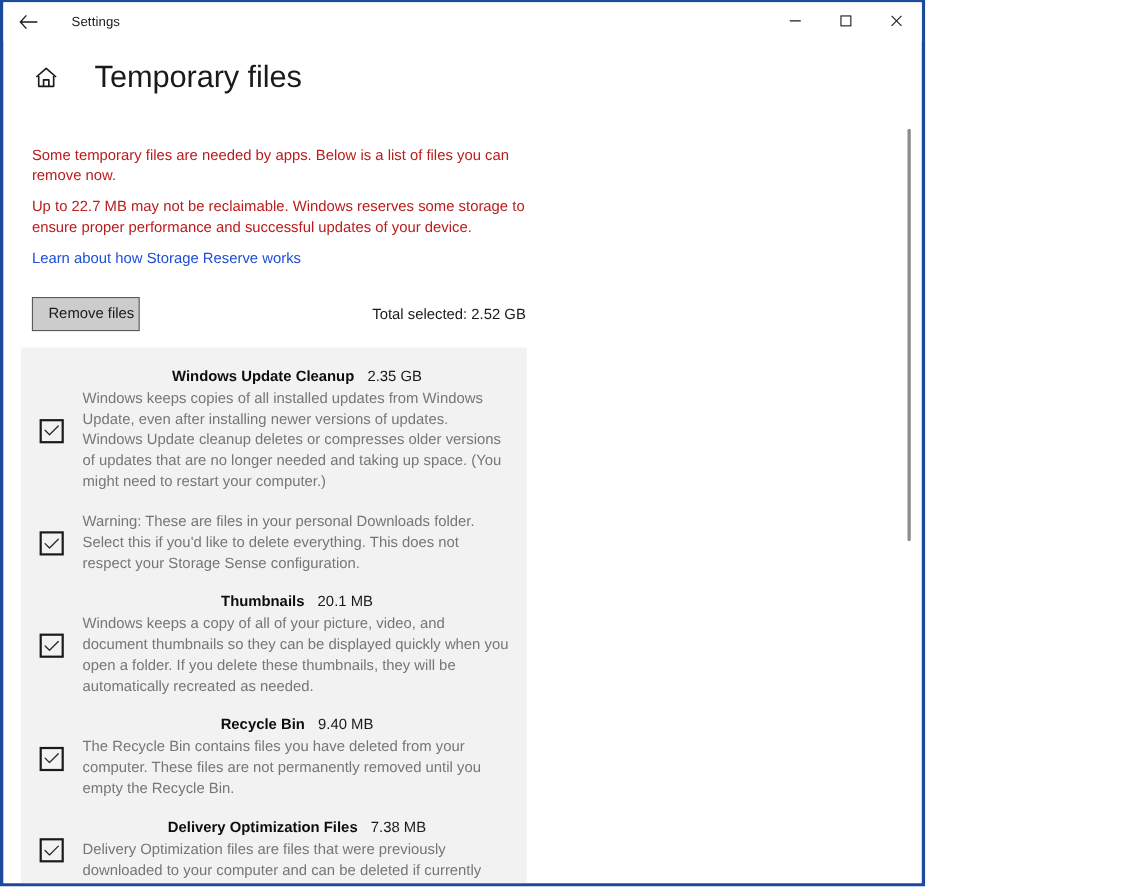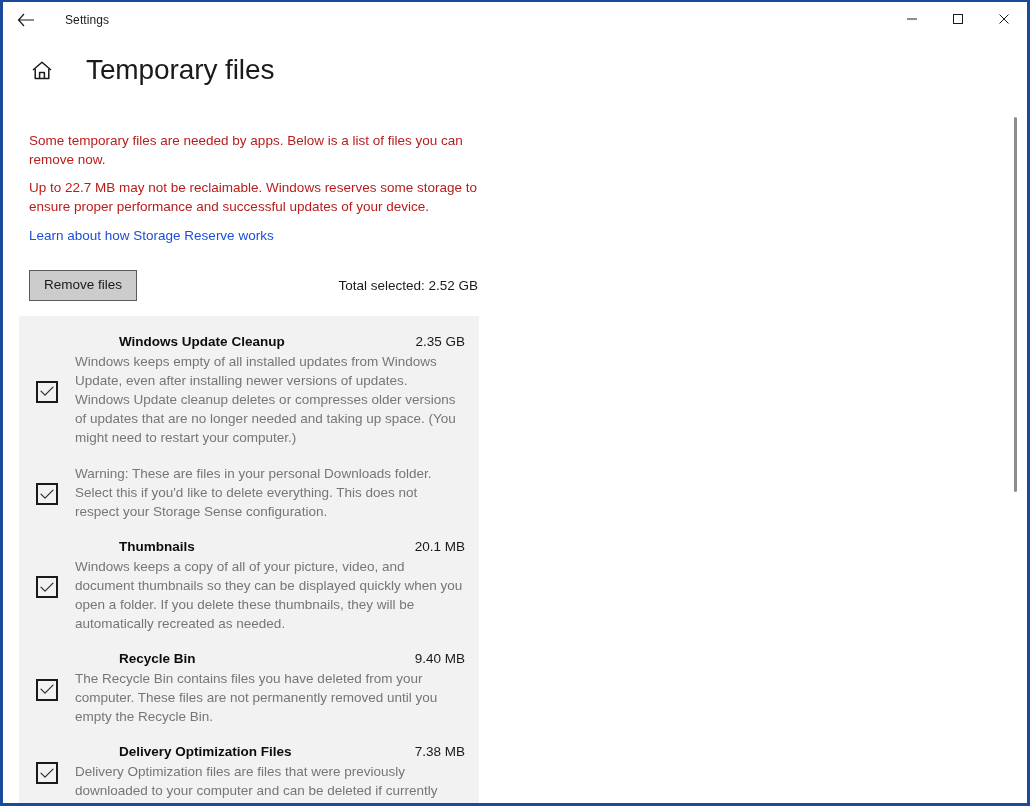--- a/index.html
+++ b/index.html
@@ -8,21 +8,21 @@
     width: 1030px;
     height: 806px;
     overflow: hidden;
     font-family: "Liberation Sans", sans-serif;
     background: #ffffff;
   }
 
   
   #window {
     position: relative;
-    width: 1030px;
+    width: 841px;
     height: 806px;
     background: #ffffff;
     border-left: 3px solid #1b4a9c;
     border-right: 3px solid #1b4a9c;
     border-top: 2px solid #1b4a9c;
     border-bottom: 3px solid #1b4a9c;
     overflow: hidden;
   }
 
   
@@ -138,21 +138,21 @@
     display: flex;
     align-items: center;
     justify-content: space-between;
   }
   #remove-files-btn {
     background: #cccccc;
     border: 1px solid #5a5a5a;
     color: #1a1a1a;
     font-family: "Liberation Sans", sans-serif;
     font-size: 13.5px;
-    padding: 6px 14px 7px 14px;
+    padding: 6px 4px 7px 14px;
     cursor: pointer;
     line-height: 16px;
   }
   #total-selected {
     font-size: 13.5px;
     color: #1a1a1a;
     padding-right: 1px;
   }
 
   
@@ -195,23 +195,22 @@
   .checkbox svg { display: block; }
 
   .item-body {
     flex: 1 1 auto;
     padding: 6px 0 10px 0;
     min-width: 0;
   }
   .item-toprow {
     display: flex;
     align-items: baseline;
-    justify-content: space-between;
+    justify-content: center;
     gap: 12px;
-    margin-left: 44px;
   }
   .item-name {
     font-size: 13.5px;
     font-weight: bold;
     color: #0d0d0d;
     line-height: 19px;
     white-space: nowrap;
   }
   .item-size {
     font-size: 13.5px;
@@ -310,21 +309,21 @@
               <svg width="14" height="11" viewBox="0 0 14 11" aria-hidden="true">
                 <path d="M1 5.2 L5 9.2 L13 1.2" fill="none" stroke="#2b2b2b" stroke-width="1.2" stroke-linecap="round" stroke-linejoin="round"></path>
               </svg>
             </div>
           </div>
           <div class="item-body">
             <div class="item-toprow">
               <span class="item-name">Windows Update Cleanup</span>
               <span class="item-size">2.35 GB</span>
             </div>
-            <div class="item-desc">Windows keeps empty of all installed updates from Windows Update, even after installing newer versions of updates. Windows Update cleanup deletes or compresses older versions of updates that are no longer needed and taking up space. (You might need to restart your computer.)</div>
+            <div class="item-desc">Windows keeps copies of all installed updates from Windows Update, even after installing newer versions of updates. Windows Update cleanup deletes or compresses older versions of updates that are no longer needed and taking up space. (You might need to restart your computer.)</div>
           </div>
         </div>
         <div class="file-item">
           <div class="checkbox-cell">
             <div class="checkbox">
               <svg width="14" height="11" viewBox="0 0 14 11" aria-hidden="true">
                 <path d="M1 5.2 L5 9.2 L13 1.2" fill="none" stroke="#2b2b2b" stroke-width="1.2" stroke-linecap="round" stroke-linejoin="round"></path>
               </svg>
             </div>
           </div>

